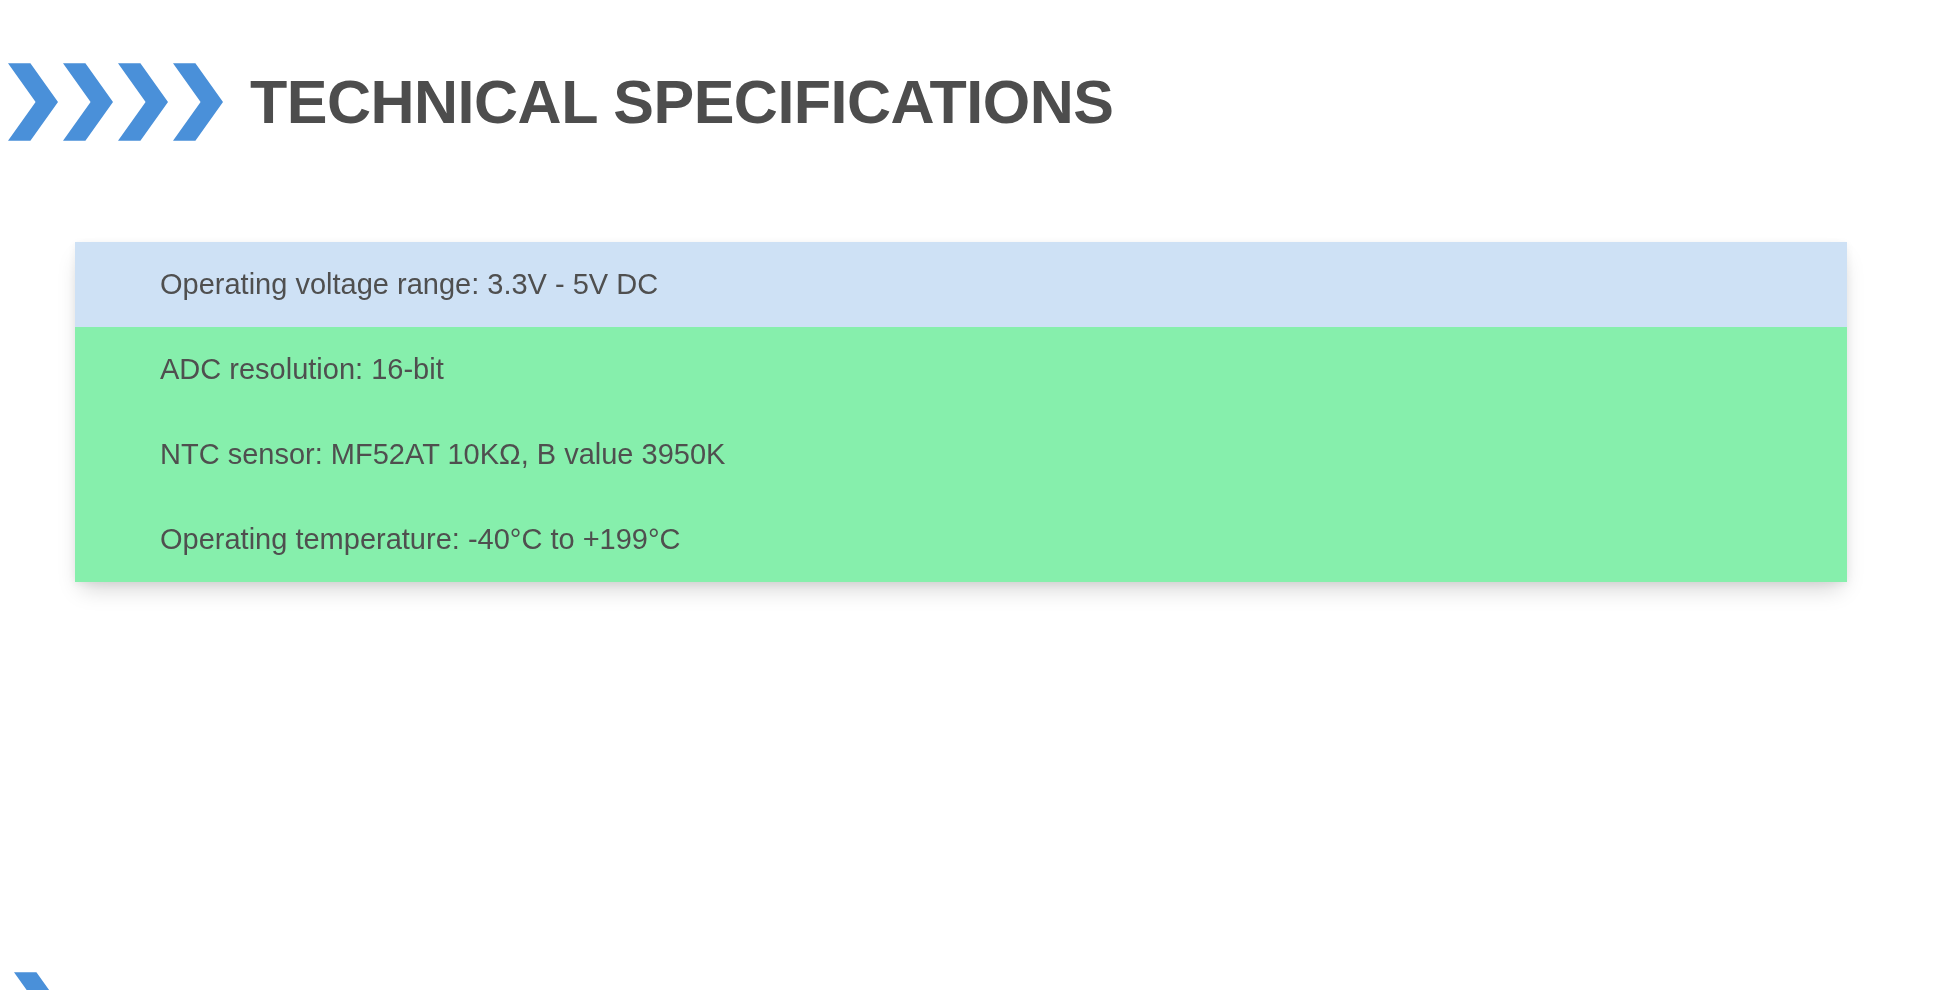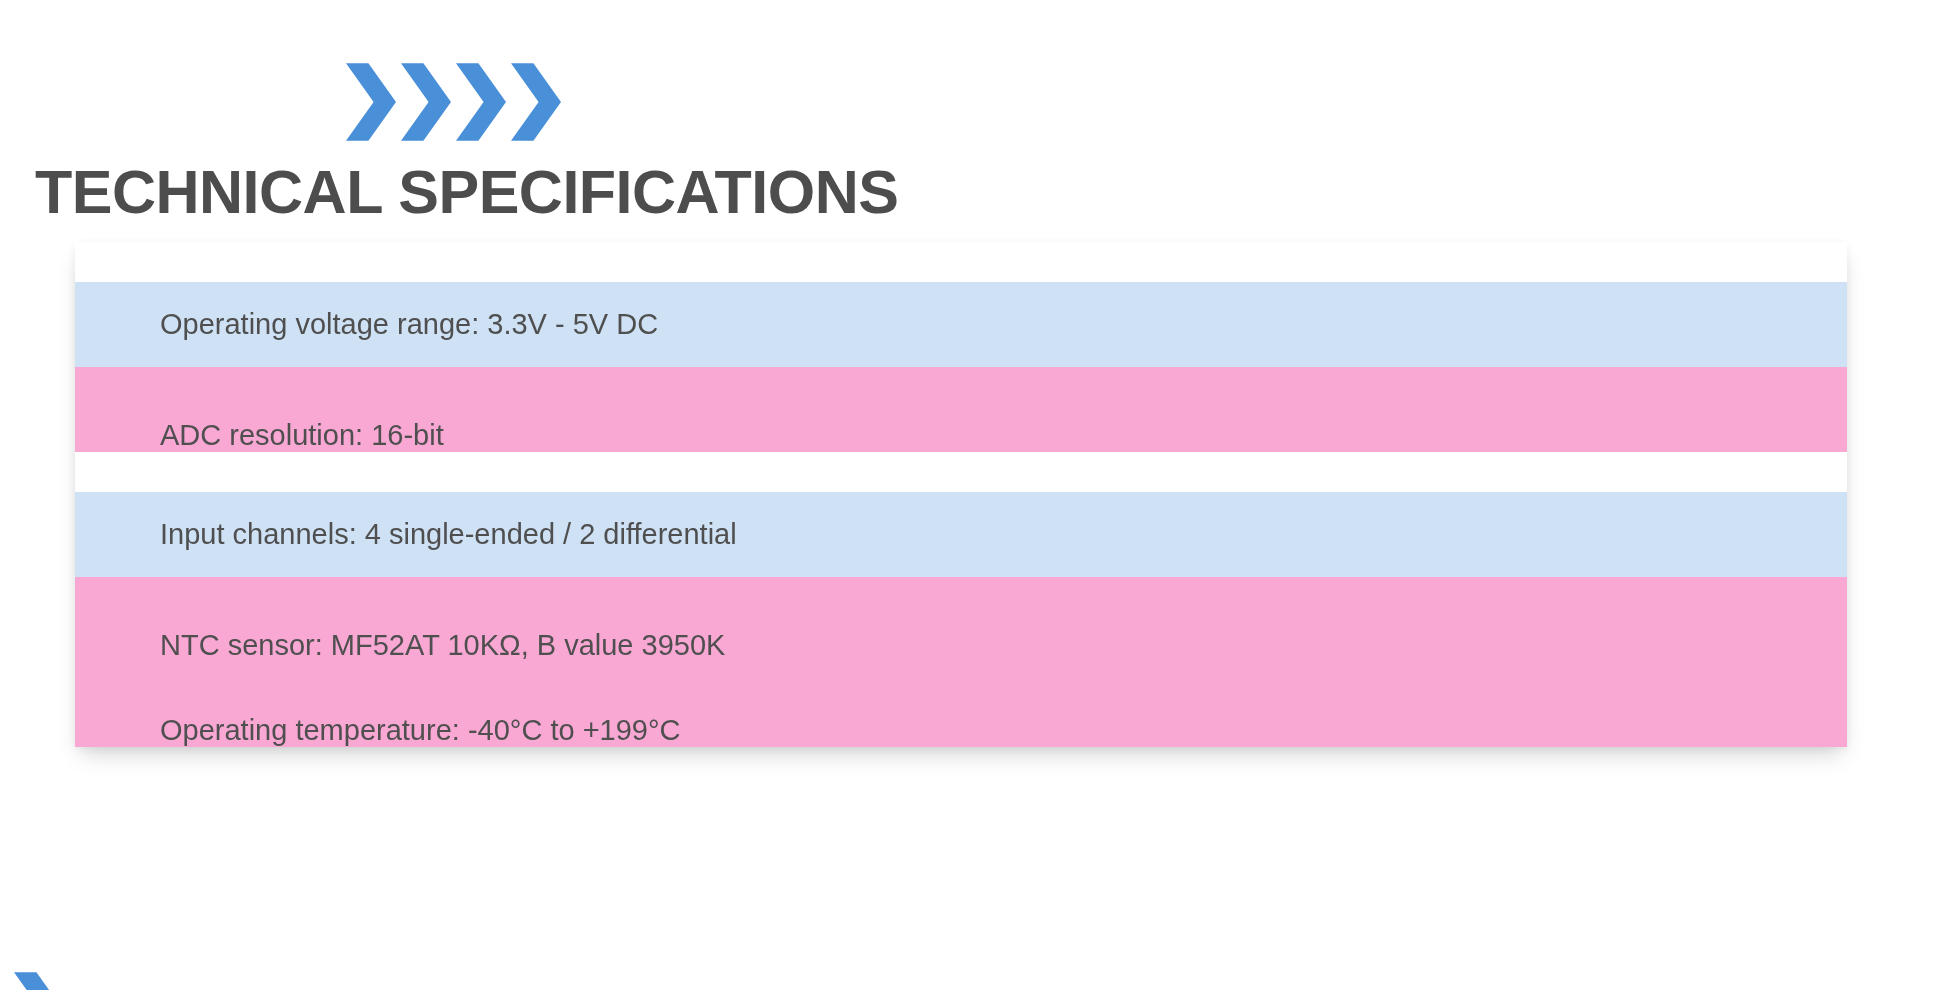--- a/index.html
+++ b/index.html
@@ -16,21 +16,20 @@
   }
 
   
   .section-header {
     position: absolute;
     left: 8px;
     top: 57px;
     height: 90px;
     display: flex;
     align-items: center;
-    flex-direction: column;
   }
   .chevron-group {
     display: flex;
     align-items: center;
     gap: 5px;
   }
   .chevron-group svg {
     display: block;
   }
   .page-title {
@@ -54,22 +53,22 @@
   }
   .spec-row {
     height: 85px;
     display: flex;
     align-items: center;
     padding-left: 85px;
     box-sizing: border-box;
     font-size: 29px;
     color: #4f4f4f;
   }
-  .spec-row.odd  { background: #cee1f5; margin-top: 40px; }
-  .spec-row.even { background: #f9a8d4; align-items: flex-end; }
+  .spec-row.odd  { background: #cee1f5; }
+  .spec-row.even { background: #86efac; }
 
   
   .bottom-chevron {
     position: absolute;
     left: 14px;
     top: 966px; 
   }
 </style>
 </head>
 <body>
@@ -93,23 +92,20 @@
 </header>
 
 <main>
   <div class="spec-table">
     <div class="spec-row odd">
       <span>Operating voltage range: 3.3V - 5V DC</span>
     </div>
     <div class="spec-row even">
       <span>ADC resolution: 16-bit</span>
     </div>
-    <div class="spec-row odd">
-      <span>Input channels: 4 single-ended / 2 differential</span>
-    </div>
     <div class="spec-row even">
       <span>NTC sensor: MF52AT 10KΩ, B value 3950K</span>
     </div>
     <div class="spec-row even">
       <span>Operating temperature: -40°C to +199°C</span>
     </div>
   </div>
 </main>
 
 <svg class="bottom-chevron" width="50" height="90" viewBox="0 0 58 90">

